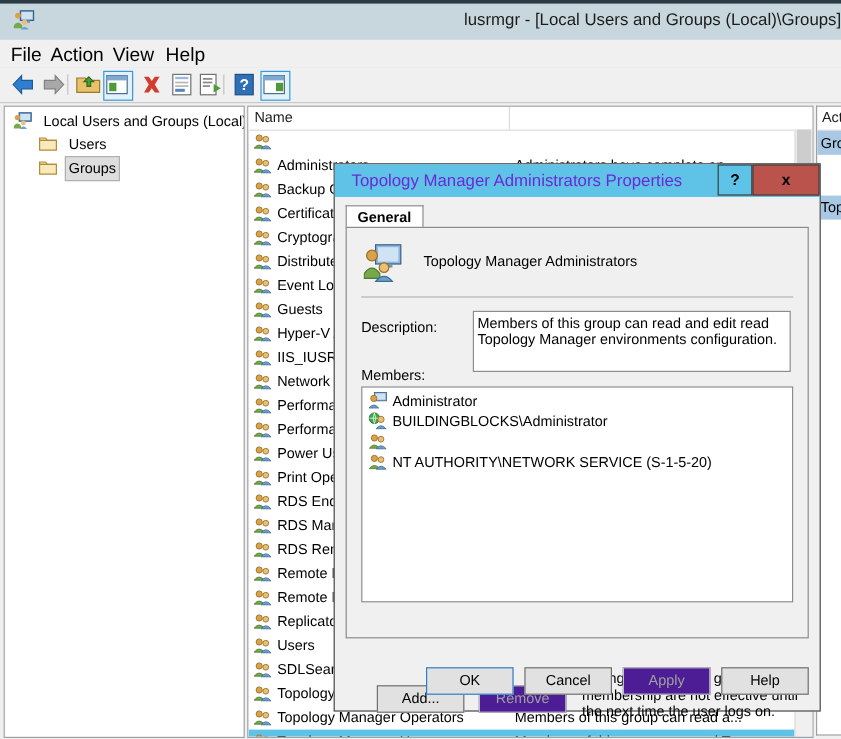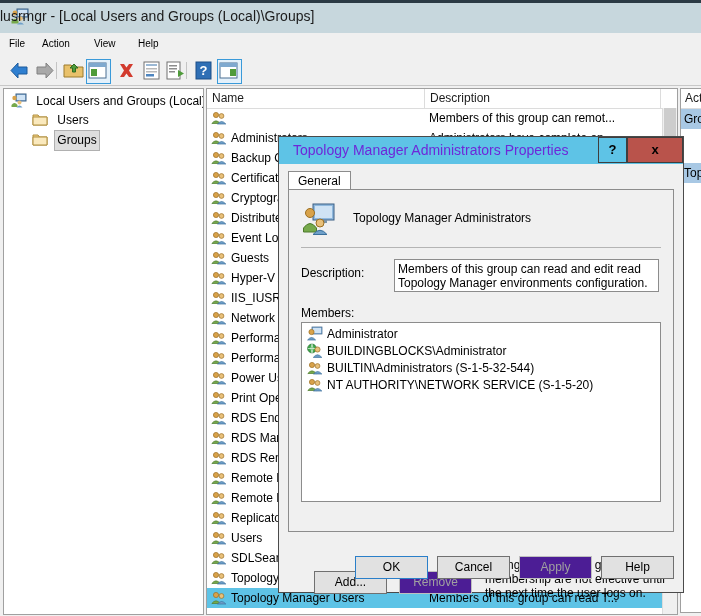--- a/index.html
+++ b/index.html
@@ -33,42 +33,42 @@
   .titlebar-topline {
     position: absolute;
     left: 0; top: 0;
     width: 701px; height: 3px;
     background: #2b3a44;
   }
   .title-text {
     position: absolute;
     left: 0; top: 8px;
     width: 701px;
-    text-align: left;
+    text-align: right;
     font-size: 14px;
     color: #1b1b1b;
   }
   .app-icon {
     position: absolute;
     left: 11px; top: 8px;
     width: 18px; height: 17px;
   }
 
   
   .menubar {
     position: absolute;
     left: 0; top: 33px;
     width: 701px; height: 23px;
     background: #f0f0f0;
     border-bottom: 1px solid #dcdcdc;
   }
   .menu-item {
     position: absolute;
     top: 4px;
-    font-size: 10px;
+    font-size: 16px;
     color: #000;
     padding: 1px 5px;
   }
 
   
   .toolbar {
     position: absolute;
     left: 0; top: 56px;
     width: 701px; height: 29px;
     background: #f0f0f0;
@@ -288,20 +288,21 @@
   .tab {
     position: absolute;
     left: 0; top: 0;
     height: 19px; line-height: 18px;
     padding: 0 9px;
     font-size: 12px;
     background: #ffffff;
     border: 1px solid #8c8c8c;
     border-bottom: none;
     box-sizing: border-box;
+    font-weight: bold;
   }
   .tabpanel {
     position: absolute;
     left: 9px; top: 52px;
     width: 386px; height: 343px;
     background: #f0f0f0;
     border: 1px solid #8c8c8c;
     box-sizing: border-box;
   }
 
@@ -322,21 +323,21 @@
     background: #b4b4b4;
   }
   .desc-label {
     position: absolute;
     left: 12px; top: 76px;
     font-size: 12px;
   }
   .desc-box {
     position: absolute;
     left: 105px; top: 69px;
-    width: 265px; height: 33px;
+    width: 265px; height: 51px;
     background: #ffffff;
     border: 1px solid #8c8c8c;
     box-sizing: border-box;
     font-size: 12px;
     padding: 2px 3px;
     line-height: 14px;
     overflow: hidden;
   }
   .members-label {
     position: absolute;
@@ -548,31 +549,29 @@
           <path d="M1 5 L15 5 L15 13 L1 13 Z" fill="#fae9bd" stroke="#b08e3c"></path>
         </svg>
       </span>
       <span class="tlabel">Groups</span>
     </div>
   </div>
 
   <div class="list-pane">
     <div class="list-header">
       <div class="lh-cell" style="left:0px;width:218px">Name</div>
-      <div class="lh-cell" style="left:218px;width:236px">Description</div>
     </div>
     <div class="list-body" id="list-body">
         <div class="lv-row">
           <div class="lv-name"><span class="grp-ico"><svg width="16" height="15" viewBox="0 0 16 15">
                 <circle cx="5" cy="5" r="2.6" fill="#d8a24a" stroke="#9c6f22" stroke-width="0.7"></circle>
                 <path d="M0.8 13.5 Q5 8.2 9.2 13.5 Z" fill="#76a94b" stroke="#4d7a2c" stroke-width="0.7"></path>
                 <circle cx="10.5" cy="6" r="2.4" fill="#e8c07a" stroke="#9c6f22" stroke-width="0.7"></circle>
                 <path d="M6.6 14 Q10.5 9 14.8 14 Z" fill="#6fa0c9" stroke="#3a6f9b" stroke-width="0.7"></path>
               </svg></span></div>
-          <div class="lv-desc">Members of this group can remot...</div>
         </div>
         <div class="lv-row">
           <div class="lv-name"><span class="grp-ico"><svg width="16" height="15" viewBox="0 0 16 15">
                 <circle cx="5" cy="5" r="2.6" fill="#d8a24a" stroke="#9c6f22" stroke-width="0.7"></circle>
                 <path d="M0.8 13.5 Q5 8.2 9.2 13.5 Z" fill="#76a94b" stroke="#4d7a2c" stroke-width="0.7"></path>
                 <circle cx="10.5" cy="6" r="2.4" fill="#e8c07a" stroke="#9c6f22" stroke-width="0.7"></circle>
                 <path d="M6.6 14 Q10.5 9 14.8 14 Z" fill="#6fa0c9" stroke="#3a6f9b" stroke-width="0.7"></path>
               </svg></span><span>Administrators</span></div>
           <div class="lv-desc">Administrators have complete an...</div>
         </div>
@@ -765,20 +764,29 @@
               </svg></span><span>SDLSearchAdministrators</span></div>
           <div class="lv-desc">Members of this group can read a...</div>
         </div>
         <div class="lv-row">
           <div class="lv-name"><span class="grp-ico"><svg width="16" height="15" viewBox="0 0 16 15">
                 <circle cx="5" cy="5" r="2.6" fill="#d8a24a" stroke="#9c6f22" stroke-width="0.7"></circle>
                 <path d="M0.8 13.5 Q5 8.2 9.2 13.5 Z" fill="#76a94b" stroke="#4d7a2c" stroke-width="0.7"></path>
                 <circle cx="10.5" cy="6" r="2.4" fill="#e8c07a" stroke="#9c6f22" stroke-width="0.7"></circle>
                 <path d="M6.6 14 Q10.5 9 14.8 14 Z" fill="#6fa0c9" stroke="#3a6f9b" stroke-width="0.7"></path>
               </svg></span><span>Topology Manager Administrators</span></div>
+          <div class="lv-desc">Members of this group can read a...</div>
+        </div>
+        <div class="lv-row">
+          <div class="lv-name"><span class="grp-ico"><svg width="16" height="15" viewBox="0 0 16 15">
+                <circle cx="5" cy="5" r="2.6" fill="#d8a24a" stroke="#9c6f22" stroke-width="0.7"></circle>
+                <path d="M0.8 13.5 Q5 8.2 9.2 13.5 Z" fill="#76a94b" stroke="#4d7a2c" stroke-width="0.7"></path>
+                <circle cx="10.5" cy="6" r="2.4" fill="#e8c07a" stroke="#9c6f22" stroke-width="0.7"></circle>
+                <path d="M6.6 14 Q10.5 9 14.8 14 Z" fill="#6fa0c9" stroke="#3a6f9b" stroke-width="0.7"></path>
+              </svg></span><span>Topology Manager Operators</span></div>
           <div class="lv-desc">Members of this group can read a...</div>
         </div>
         <div class="lv-row highlight">
           <div class="lv-name"><span class="grp-ico"><svg width="16" height="15" viewBox="0 0 16 15">
                 <circle cx="5" cy="5" r="2.6" fill="#d8a24a" stroke="#9c6f22" stroke-width="0.7"></circle>
                 <path d="M0.8 13.5 Q5 8.2 9.2 13.5 Z" fill="#76a94b" stroke="#4d7a2c" stroke-width="0.7"></path>
                 <circle cx="10.5" cy="6" r="2.4" fill="#e8c07a" stroke="#9c6f22" stroke-width="0.7"></circle>
                 <path d="M6.6 14 Q10.5 9 14.8 14 Z" fill="#6fa0c9" stroke="#3a6f9b" stroke-width="0.7"></path>
               </svg></span><span>Topology Manager Users</span></div>
           <div class="lv-desc">Members of this group can read T...</div>
@@ -837,21 +845,21 @@
                 <circle cx="5" cy="5.5" r="4.4" fill="#3fa64a" stroke="#1f6b2a" stroke-width="0.7"></circle>
                 <path d="M0.8 5.5 H9.2 M5 1.1 Q7.2 5.5 5 9.9 Q2.8 5.5 5 1.1" fill="none" stroke="#e8f6ea" stroke-width="0.7"></path>
                 <circle cx="10.5" cy="6.5" r="2.6" fill="#e8c07a" stroke="#9c6f22" stroke-width="0.7"></circle>
                 <path d="M6.3 14.4 Q10.5 9.2 14.8 14.4 Z" fill="#6fa0c9" stroke="#3a6f9b" stroke-width="0.7"></path>
               </svg></span><span>BUILDINGBLOCKS\Administrator</span></div>
           <div class="member-row"><span class="mem-ico"><svg width="16" height="15" viewBox="0 0 16 15">
                 <circle cx="5" cy="5" r="2.6" fill="#d8a24a" stroke="#9c6f22" stroke-width="0.7"></circle>
                 <path d="M0.8 13.5 Q5 8.2 9.2 13.5 Z" fill="#76a94b" stroke="#4d7a2c" stroke-width="0.7"></path>
                 <circle cx="10.5" cy="6" r="2.4" fill="#e8c07a" stroke="#9c6f22" stroke-width="0.7"></circle>
                 <path d="M6.6 14 Q10.5 9 14.8 14 Z" fill="#6fa0c9" stroke="#3a6f9b" stroke-width="0.7"></path>
-              </svg></span><span>BUILTIN\Administrators (S-1-5-32-544)</span></div>
+              </svg></span></div>
           <div class="member-row"><span class="mem-ico"><svg width="16" height="15" viewBox="0 0 16 15">
                 <circle cx="5" cy="5" r="2.6" fill="#d8a24a" stroke="#9c6f22" stroke-width="0.7"></circle>
                 <path d="M0.8 13.5 Q5 8.2 9.2 13.5 Z" fill="#76a94b" stroke="#4d7a2c" stroke-width="0.7"></path>
                 <circle cx="10.5" cy="6" r="2.4" fill="#e8c07a" stroke="#9c6f22" stroke-width="0.7"></circle>
                 <path d="M6.6 14 Q10.5 9 14.8 14 Z" fill="#6fa0c9" stroke="#3a6f9b" stroke-width="0.7"></path>
               </svg></span><span>NT AUTHORITY\NETWORK SERVICE (S-1-5-20)</span></div>
         </div>
 
       <div class="btn btn-add">Add...</div>
       <div class="btn btn-remove disabled">Remove</div>

